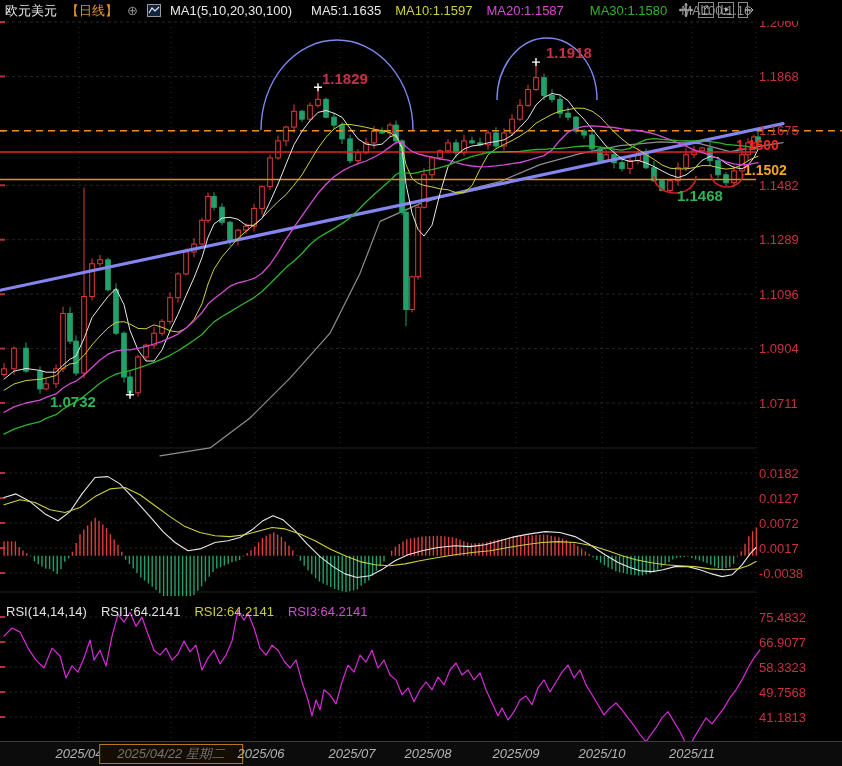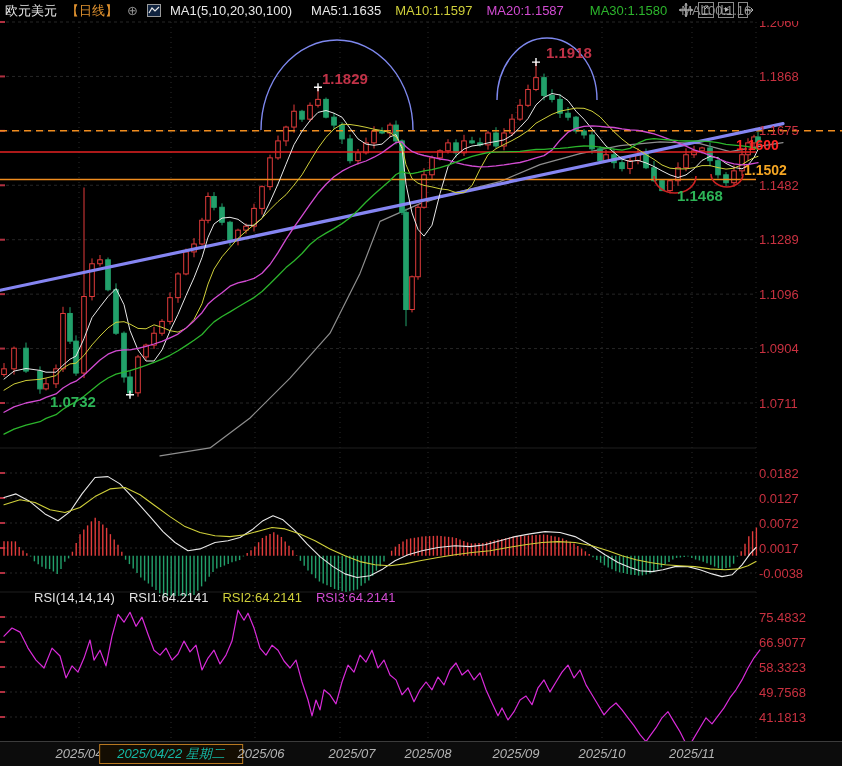--- a/index.html
+++ b/index.html
@@ -15,27 +15,27 @@
   .per{color:#e0922f;}
   .addic{color:#909090;font-size:13px;line-height:13px;}
   .ind-ic{width:14px;height:13px;display:inline-block;}
   .mas{color:#e8e8e8;}
   #ma-legend{display:flex;gap:14px;margin-left:10px;}
   #hdr-icons{position:absolute;right:88px;top:2px;display:flex;gap:4px;z-index:5;}
   .icbox{width:16px;height:16px;}
   
   .ind-header{position:absolute;left:6px;z-index:4;display:flex;gap:14px;font-size:13px;}
   #macd-header{top:450px;}
-  #rsi-header{top:590px;margin-left:28px;}
+  #rsi-header{top:604px;}
   .w{color:#e2e2e2;} .yel{color:#cfcf3a;} .mag{color:#d24bd2;}
   
   #time-axis{position:absolute;left:0;top:741px;width:842px;height:25px;background:#0c0c0c;
      border-top:1px solid #3c3c3c;z-index:4;font-style:italic;}
   .tlabel{position:absolute;top:4px;transform:translateX(-50%);font-size:13px;color:#b4b4b4;white-space:nowrap;}
-  .tlabel.hl{color:#14b8a6;border:1px solid #b9781f;background:#140d02;padding:0 17px;top:2px;}
+  .tlabel.hl{color:#737373;border:1px solid #b9781f;background:#140d02;padding:0 17px;top:2px;}
   
   #watermark{position:absolute;left:703px;top:697px;z-index:2;font-size:41px;font-weight:600;
      letter-spacing:3px;color:#e0e0e0;opacity:.92;}
 </style>
 </head>
 <body>
 
 <div id="screen">
 
   <svg id="plot" width="842" height="766">

